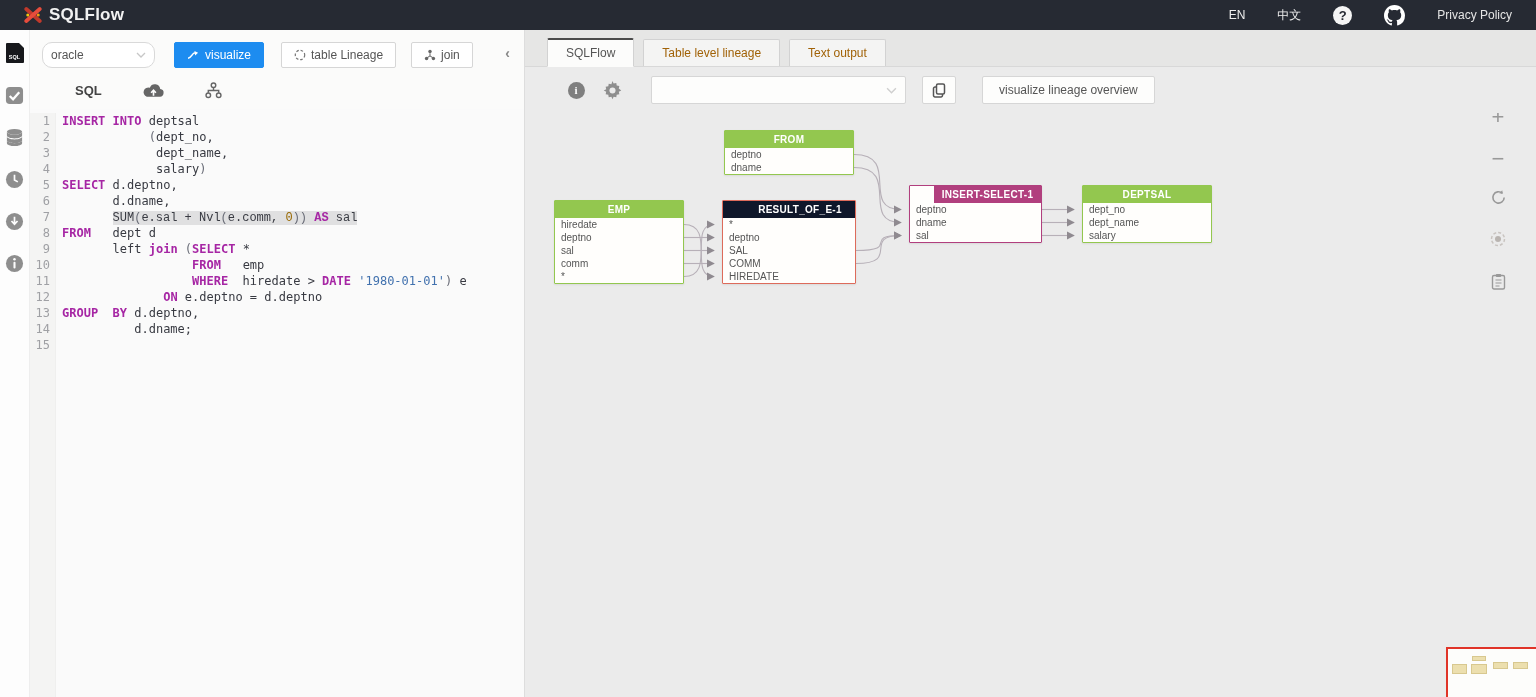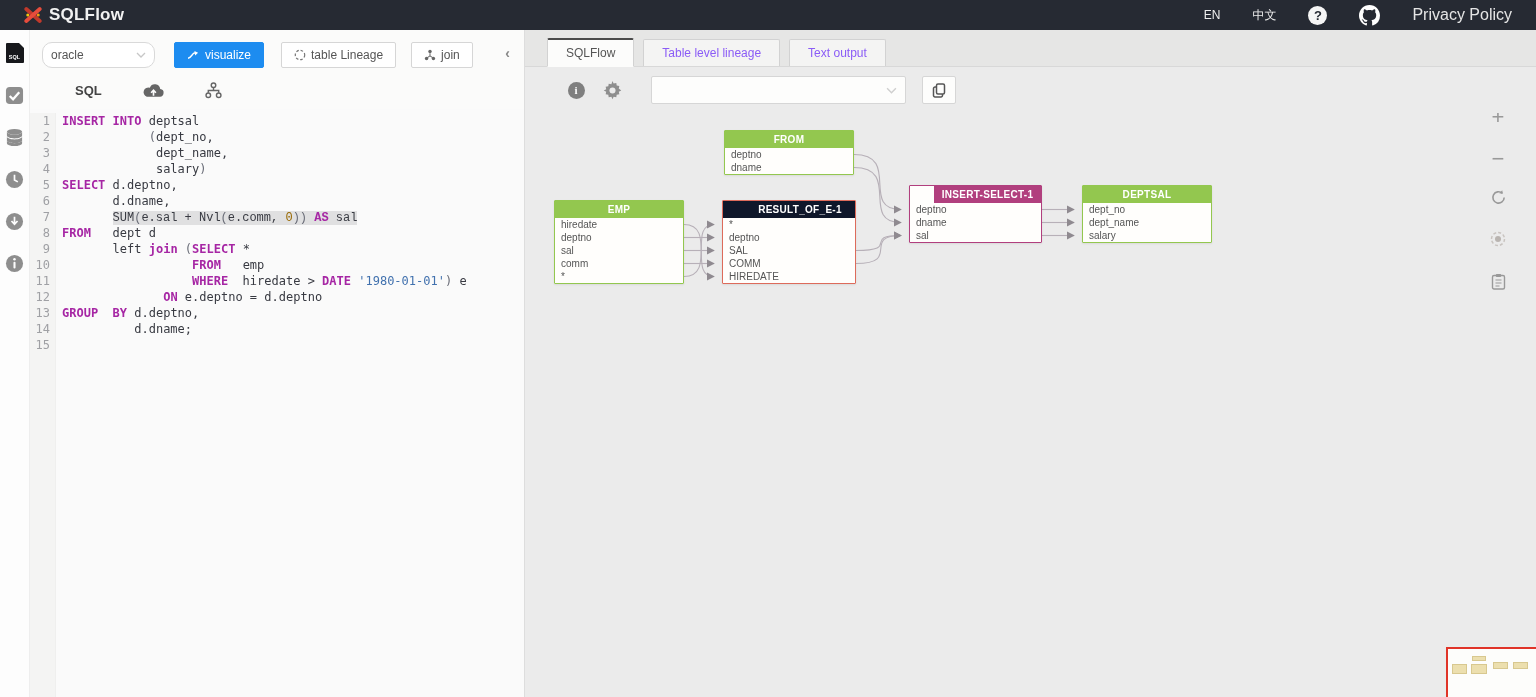--- a/index.html
+++ b/index.html
@@ -8,21 +8,21 @@
 
   
   .topbar { height:30px; background:#262a33; display:flex; align-items:center; padding:0 24px; }
   .brand { display:flex; align-items:center; gap:7px; }
   .brand-name { color:#f2f2f2; font-size:17px; font-weight:bold; letter-spacing:.2px; }
   .topbar-spacer { flex:1; }
   .topbar-right { display:flex; align-items:center; gap:32px; }
   .lang { color:#eee; font-size:12px; cursor:pointer; }
   .help-circle { width:19px; height:19px; border-radius:50%; background:#f5f5f5; color:#262a33;
                  font-weight:bold; font-size:13px; display:flex; align-items:center; justify-content:center; cursor:pointer; }
-  .privacy { color:#e5e5e5; font-size:16px; cursor:pointer; }
+  .privacy { color:#e5e5e5; font-size:12px; cursor:pointer; }
 
   
   .main { display:flex; height:667px; }
   .rail { width:30px; background:#fdfdfd; border-right:1px solid #eee; display:flex; flex-direction:column; align-items:center; padding-top:13px; gap:22px; }
   .rail-icon { width:20px; height:20px; display:flex; align-items:center; justify-content:center; cursor:pointer; }
   .sqlfile { width:18px; height:20px; background:#17181c; position:relative; border-radius:1px; }
   .sqlfile::before { content:""; position:absolute; top:0; right:0; border-style:solid; border-width:0 5px 5px 0; border-color:transparent #fdfdfd transparent transparent; }
   .sqlfile span { position:absolute; bottom:3px; left:0; right:0; text-align:center; color:#fff; font-size:5.5px; font-weight:bold; }
 
   .left-panel { width:495px; background:#fbfbfa; display:flex; flex-direction:column; border-right:1px solid #ddd; }
@@ -46,21 +46,21 @@
   .codearea .pn { color:#696c77; }
   .codearea .num { color:#986801; }
   .codearea .str { color:#4171ae; }
   .codearea .hl { background:#e0e0e1;font-family:Liberation Mono, monospace; }
 
   
   .right-panel { flex:1; display:flex; flex-direction:column; background:#ebebeb; }
   .gapstrip { height:8px; background:#e6e6e5; }
   .tabbar { height:29px; background:#e6e6e5; border-bottom:1px solid #d8d8d8; display:flex; align-items:flex-end; padding-left:22px; gap:9px; }
   .tab { height:27px; padding:0 18px; background:#f4f4f3; border:1px solid #d2d2d2; border-bottom:none; border-radius:2px 2px 0 0;
-         font-size:12px; color:#8b5cf6; display:flex; align-items:center; cursor:pointer; }
+         font-size:12px; color:#a16207; display:flex; align-items:center; cursor:pointer; }
   .tab.active { background:#fcfcfb; border-top:2px solid #4a4a4a; color:#555; height:29px; margin-bottom:-1px; border-bottom:1px solid #fcfcfb; }
   .toolbar { height:46px; display:flex; align-items:center; padding-left:40px; gap:14px; }
   .tool-icon { width:22px; height:22px; display:flex; align-items:center; justify-content:center; cursor:pointer; }
   .info-circle { width:17px; height:17px; border-radius:50%; background:#7f7f7f; color:#fff; font-size:11px; font-weight:bold;
                  display:flex; align-items:center; justify-content:center; font-family:"Liberation Serif", serif; }
   .wide-select { width:255px; height:28px; background:#fdfdfc; border:1px solid #d6d6d6; border-radius:2px; margin-left:14px;
                  display:flex; align-items:center; justify-content:flex-end; padding:0 8px; cursor:pointer; }
   .copy-btn { width:34px; height:28px; background:#fdfdfc; border:1px solid #d6d6d6; border-radius:2px; margin-left:2px;
               display:flex; align-items:center; justify-content:center; cursor:pointer; }
   .overview-btn { height:28px; margin-left:12px; background:#fdfdfc; border:1px solid #d6d6d6; border-radius:2px;
@@ -250,20 +250,21 @@
         <svg width="11" height="7" viewBox="0 0 10 6">
             <path d="M1 1l4 4 4-4" stroke="#cfcfcf" stroke-width="1.3" fill="none"></path>
           </svg>
       </div>
       <div class="copy-btn">
         <svg width="14" height="15" viewBox="0 0 14 15">
             <rect x="4.5" y="1" width="8" height="10" rx="1.5" stroke="#555" stroke-width="1.5" fill="none"></rect>
             <path d="M4.5 4H3a1.5 1.5 0 0 0-1.5 1.5v7A1.5 1.5 0 0 0 3 14h6a1.5 1.5 0 0 0 1.5-1.5V11" stroke="#555" stroke-width="1.5" fill="none"></path>
           </svg>
       </div>
+      <div class="overview-btn">visualize lineage overview</div>
     </div>
 
     <div class="canvas" id="canvas">
       <svg class="edges" id="edgesvg">
           <defs>
             <marker id="arr" viewBox="0 0 10 10" refX="9" refY="5" markerWidth="7.5" markerHeight="7.5" orient="auto">
               <path d="M0,0L10,5L0,10z" fill="#8f8a90"></path>
             </marker>
           </defs>
           <path d="M159,111.5 C191.4,111.5 162.6,163.5 189,163.5" fill="none" stroke="#b7b0b8" stroke-width="1.1" marker-end="url(#arr)"></path>

